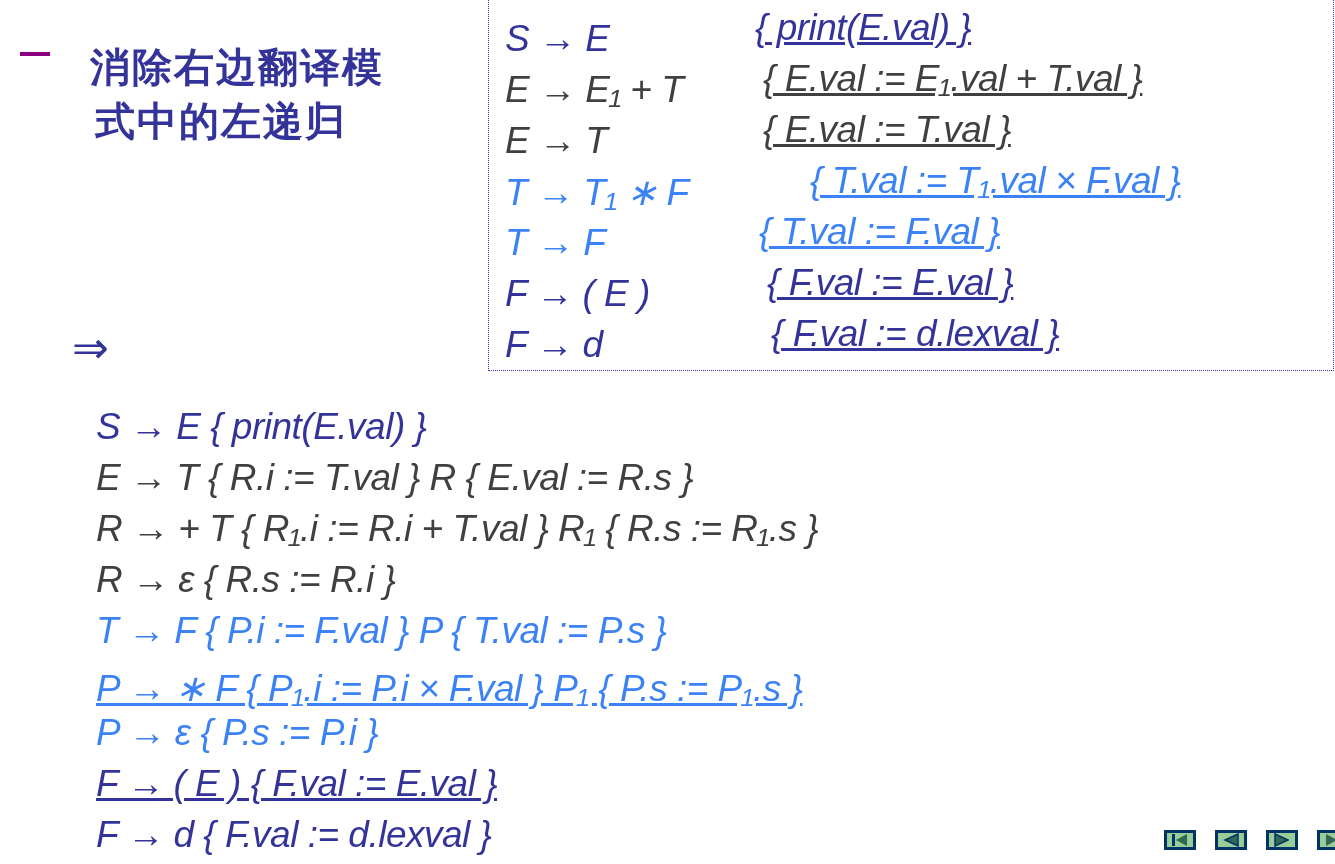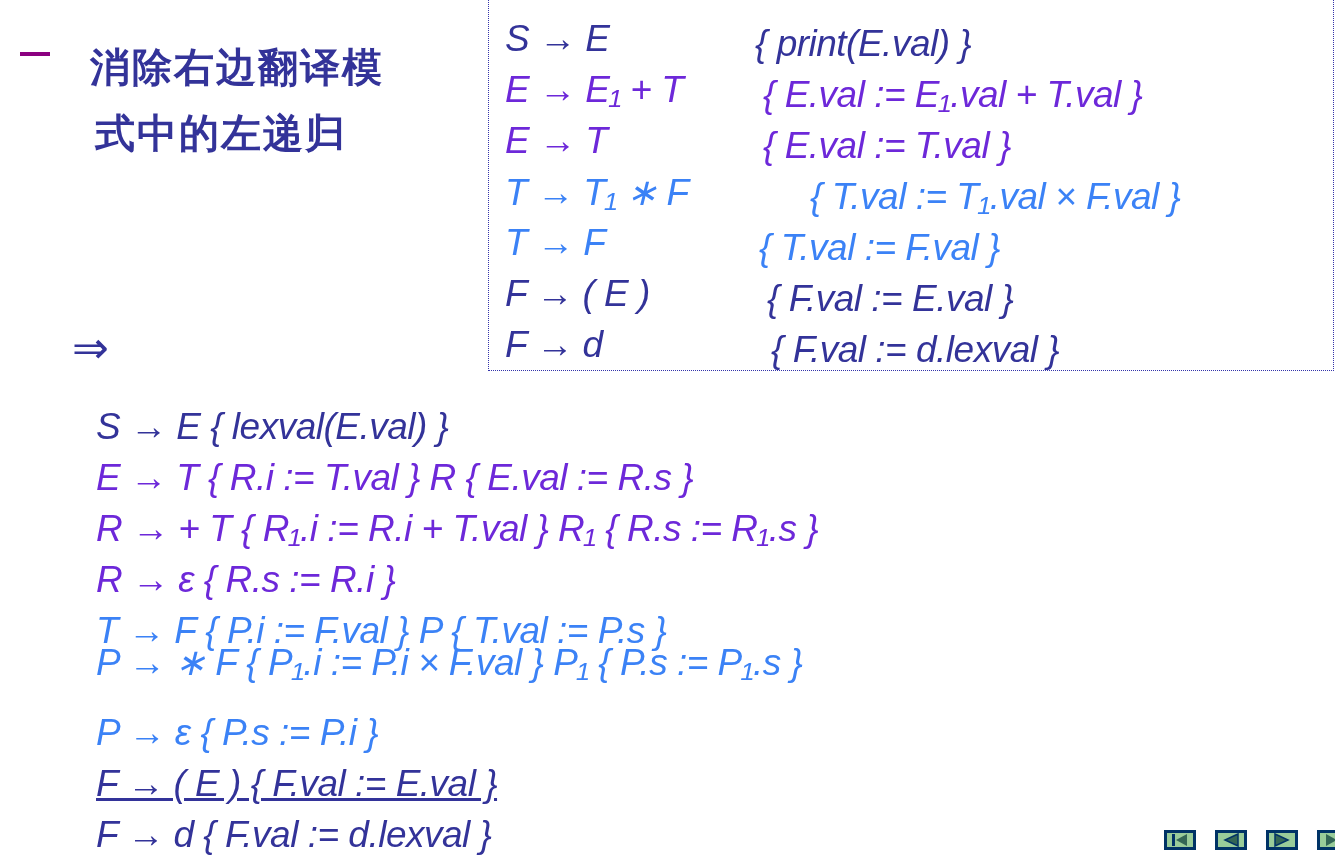--- a/index.html
+++ b/index.html
@@ -7,31 +7,31 @@
     width:1335px; height:864px; background:#ffffff; position:relative; overflow:hidden;
     font-family:"Liberation Sans", sans-serif;
   }
   .heading {
     position:absolute; left:20px; top:30px;
     font-family:"DejaVu Serif", serif; font-weight:bold;
     color:#333399; font-size:40px; line-height:54px;
   }
   .dash { position:absolute; left:20px; top:52px; width:30px; height:4px; background:#8b0080; }
   .heading .l1 { position:absolute; left:70px; top:10px; white-space:nowrap; letter-spacing:2px; }
-  .heading .l2 { position:absolute; left:75px; top:76px; white-space:nowrap; letter-spacing:2px;text-align:right; }
+  .heading .l2 { position:absolute; left:75px; top:64px; white-space:nowrap; letter-spacing:2px;text-align:right; }
   .implies { position:absolute; left:72px; top:322px; font-size:44px; color:#333399; font-family:"DejaVu Sans", sans-serif; }
   .box {
     position:absolute; left:488px; top:-2px; width:846px; height:373px;
     border:1px dotted #3333aa; box-sizing:border-box;
   }
   .rule { position:absolute; font-style:italic; font-size:37px; white-space:nowrap; letter-spacing:-0.5px; }
   .rule .lhs { position:absolute; left:0; top:11px; }
-  .rule .act { position:absolute; top:16px; }
+  .rule .act { position:absolute; top:0;text-decoration:underline; }
   .blue { color:#333399; }
-  .purple { color:#6d28d9; }
+  .purple { color:#404040; }
   .green { color:#3b82f6; }
   .bottom .rule { left:96px; }
   .nav { position:absolute; top:830px; width:32px; height:20px; box-sizing:border-box;
     border:3px solid #003366; background:#99cc99; display:flex; align-items:center; justify-content:center; }
   .nav svg { display:block; }
 </style>
 </head>
 <body>
 
 <div class="dash"></div>
@@ -66,26 +66,26 @@
     <span class="lhs">F → ( E )</span>
     <span class="act" style="left:262px;">{ F.val := E.val }</span>
   </div>
   <div class="rule blue" style="left:16px;top:314px;">
     <span class="lhs">F → d</span>
     <span class="act" style="left:266px;">{ F.val := d.lexval }</span>
   </div>
 </div>
 
 <div class="bottom">
-  <div class="rule blue" style="top:406px;">S → E   { lexval(E.val) }</div>
+  <div class="rule blue" style="top:406px;">S → E   { print(E.val) }</div>
   <div class="rule purple" style="top:457px;">E → T  { R.i := T.val }  R  { E.val := R.s }</div>
   <div class="rule purple" style="top:508px;">R → + T { R₁.i := R.i + T.val } R₁ { R.s := R₁.s }</div>
   <div class="rule purple" style="top:559px;font-style:italic;">R → ε { R.s := R.i  }</div>
   <div class="rule green" style="top:610px;">T → F { P.i := F.val } P { T.val := P.s }</div>
-  <div class="rule green" style="top:641px;">P → ∗ F  { P₁.i := P.i × F.val }  P₁ { P.s := P₁.s }</div>
+  <div class="rule green" style="top:667px;text-decoration:underline;">P → ∗ F  { P₁.i := P.i × F.val }  P₁ { P.s := P₁.s }</div>
   <div class="rule green" style="top:712px;">P → ε { P.s := P.i  }</div>
   <div class="rule blue" style="top:763px;text-decoration:underline;">F → ( E )    { F.val := E.val }</div>
   <div class="rule blue" style="top:814px;">F → d   { F.val := d.lexval }</div>
 </div>
 
 <div class="nav" style="left:1164px;">
   <svg width="22" height="14" viewBox="0 0 22 14">
     <rect x="3" y="1" width="3" height="12" fill="#003366"></rect>
     <polygon points="18,1 7,7 18,13" fill="#336655"></polygon>
   </svg>

